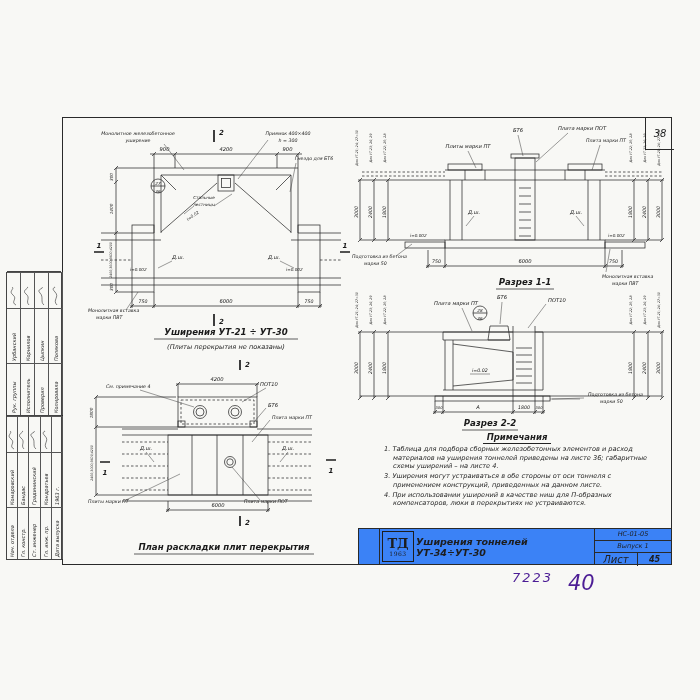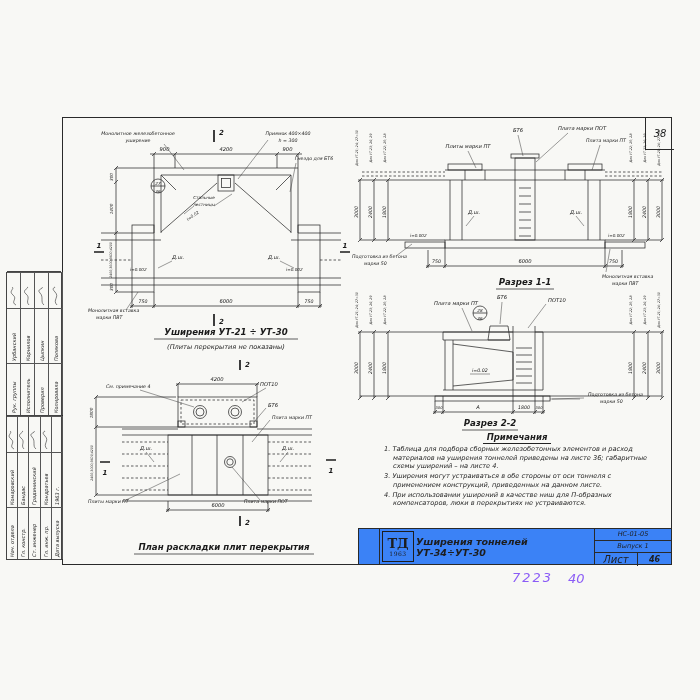--- a/index.html
+++ b/index.html
@@ -34,21 +34,21 @@
           align-items:center;justify-content:center;}
   .td-t{font:bold 13px "DejaVu Serif",serif;line-height:1;}
   .td-y{font:6px "DejaVu Serif",serif;letter-spacing:.5px;}
   .tb-title{flex:1;display:flex;align-items:center;justify-content:center;
             font:italic bold 9.5px "DejaVu Sans",sans-serif;border-right:1px solid #2a2a2a;}
   .tb-right{width:76px;display:flex;flex-direction:column;font-style:italic;}
   .tb-r1,.tb-r2{height:11px;border-bottom:1px solid #2a2a2a;text-align:center;font-size:6.5px;line-height:11px;}
   .tb-r3{flex:1;display:flex;}
   .tb-r3 .c1{width:42px;border-right:1px solid #2a2a2a;text-align:center;font-size:10px;line-height:13px;}
   .tb-r3 .c2{flex:1;text-align:center;font-size:8px;font-weight:bold;line-height:13px;}
-  .hand{position:absolute;font-style:italic;color:#8b5cf6;}
+  .hand{position:absolute;font-style:italic;color:#4c1d95;}
   
   .stamp{position:absolute;left:6px;top:272px;width:56px;height:288px;}
   .stampInner{width:288px;height:56px;transform-origin:top left;
               transform:rotate(-90deg) translate(-288px,0);display:flex;
               border:1px solid #444;box-sizing:border-box;}
   .sgroup{display:grid;grid-template-columns:52px 55px 36px;border-right:1px solid #444;}
   .scell{border-right:.7px solid #555;border-bottom:.7px solid #555;
          font:italic 5px "DejaVu Sans",sans-serif;padding:1px 2px;overflow:hidden;
          display:flex;align-items:center;}
 </style>
@@ -294,26 +294,26 @@
     <div class="td-box">
       <div class="td-t">ТД</div>
       <div class="td-y">1963</div>
     </div>
     <div class="tb-title">Уширения тоннелей УТ-34÷УТ-30</div>
     <div class="tb-right">
       <div class="tb-r1">НС-01-05</div>
       <div class="tb-r2">Выпуск 1</div>
       <div class="tb-r3">
         <div class="c1">Лист</div>
-        <div class="c2">46</div>
+        <div class="c2">45</div>
       </div>
     </div>
   </div>
   <div class="hand" style="left:512px;top:570px;font-size:13px;letter-spacing:2px;">7223</div>
-  <div class="hand" style="left:568px;top:571px;font-size:13px;">40</div>
+  <div class="hand" style="left:568px;top:571px;font-size:21px;">40</div>
 
   <div class="stamp">
     <div class="stampInner">
       <div class="sgroup" style="grid-auto-rows:11.2px">
         <div class="scell">Нач. отдела</div>
         <div class="scell">Комаровский</div>
         <div class="scell">
             <svg width="20" height="8">
               <path d="M1,6 C4,0 7,8 11,3 S17,5 19,2" stroke="#333" stroke-width=".6" fill="none"></path>
             </svg>

